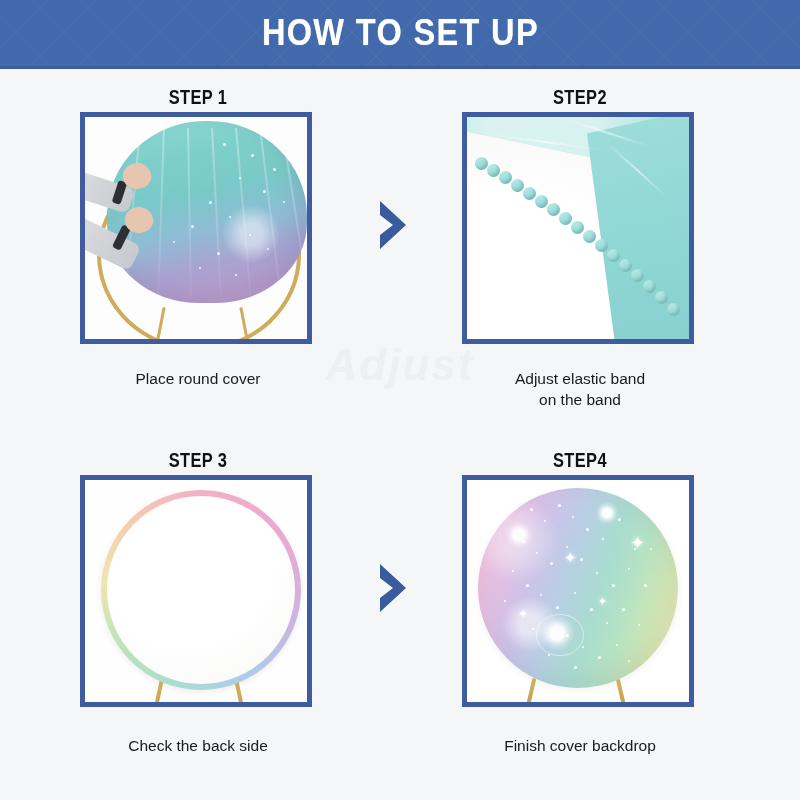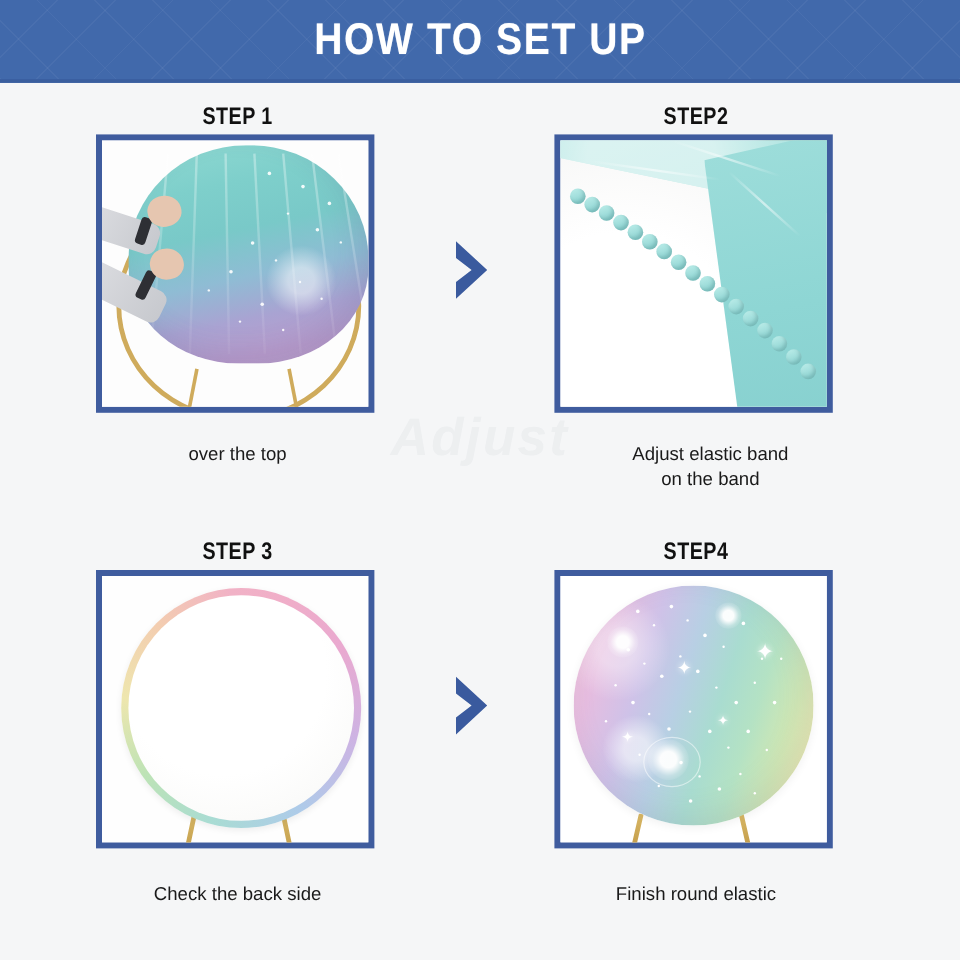--- a/index.html
+++ b/index.html
@@ -375,21 +375,21 @@
       <div class="p1-cuff" style="left:30px; top:64px; width:9px; height:23px; transform:rotate(18deg);"></div>
       <div class="p1-hand" style="left:38px; top:46px; width:28px; height:26px; transform:rotate(-18deg);"></div>
 
       <div class="p1-arm" style="left:-18px; top:112px; width:72px; height:28px; transform:rotate(26deg);"></div>
       <div class="p1-cuff" style="left:32px; top:108px; width:9px; height:25px; transform:rotate(26deg);"></div>
       <div class="p1-hand" style="left:40px; top:90px; width:28px; height:26px; transform:rotate(-12deg);"></div>
     </div>
   </div>
 
   <div class="caption" style="left:68px; top:368px;">
-    <div>over the top</div>
+    <div>Place round cover</div>
   </div>
 </div>
 
 <div class="chevron" style="left:376px; top:199px;">
   <svg width="34" height="52" viewBox="0 0 34 52" aria-hidden="true">
     <polygon points="4,2 30,26 4,50 4,36 17,26 4,16" fill="#3a5a9e"></polygon>
   </svg>
 </div>
 
 <div class="panel">
@@ -420,21 +420,21 @@
       <div class="p2-ruffle" style="left:188px; top:174px;"></div>
       <div class="p2-ruffle" style="left:200px; top:186px;"></div>
 
       <div class="p2-crease" style="left:24px; top:24px; width:110px; transform:rotate(8deg);"></div>
       <div class="p2-crease" style="left:90px; top:14px; width:96px; transform:rotate(18deg);"></div>
       <div class="p2-crease" style="left:130px; top:52px; width:80px; transform:rotate(42deg);"></div>
       <div class="p2-crease" style="left:20px; top:150px; width:120px; transform:rotate(34deg); opacity:.5;"></div>
     </div>
   </div>
 
-  <div class="caption" style="left:462px; top:368px;">
+  <div class="caption" style="left:450px; top:368px;">
     <div>Adjust elastic band</div>
     <div>on the band</div>
   </div>
 </div>
 
 <div class="panel">
   <div class="step-label" style="left:78px; top:449px;">STEP 3</div>
 
   <div class="frame" style="left:80px; top:475px;">
     <div class="photo">
@@ -512,15 +512,15 @@
 
         <div class="p4-sparkle" style="left:86px; top:62px; font-size:15px;">✦</div>
         <div class="p4-sparkle" style="left:152px; top:46px; font-size:18px;">✦</div>
         <div class="p4-sparkle" style="left:40px; top:120px; font-size:12px;">✦</div>
         <div class="p4-sparkle" style="left:120px; top:108px; font-size:11px;">✦</div>
       </div>
     </div>
   </div>
 
   <div class="caption" style="left:450px; top:735px;">
-    <div>Finish round elastic</div>
+    <div>Finish cover backdrop</div>
   </div>
 </div>
 
 </body></html>

